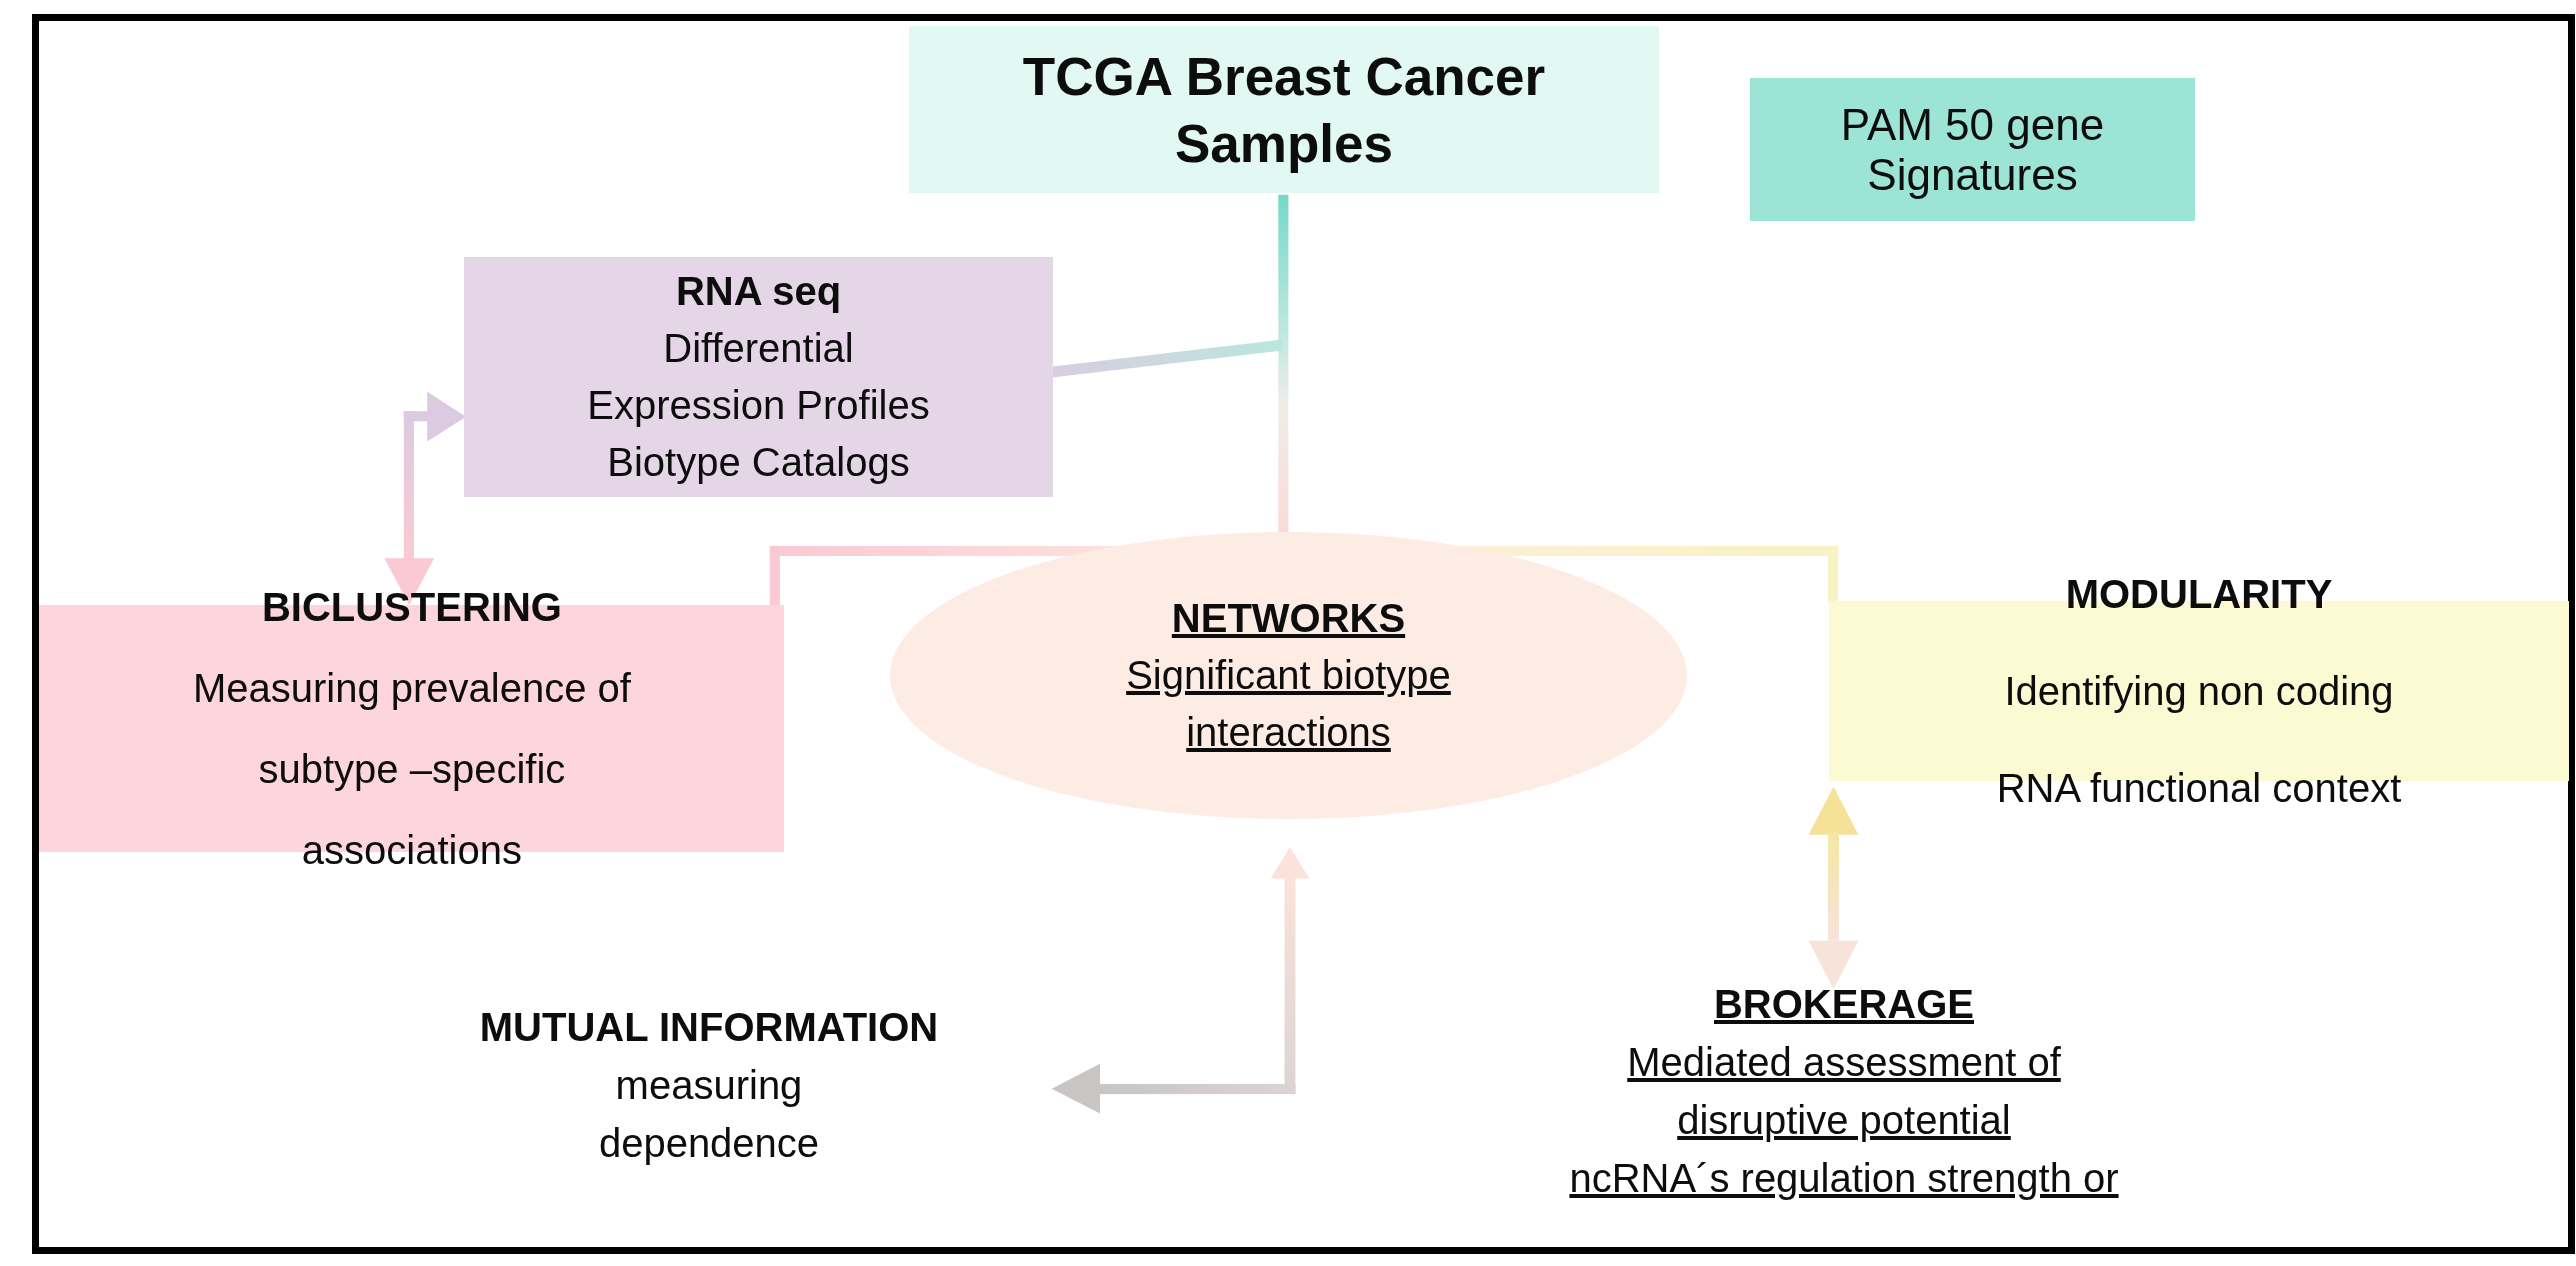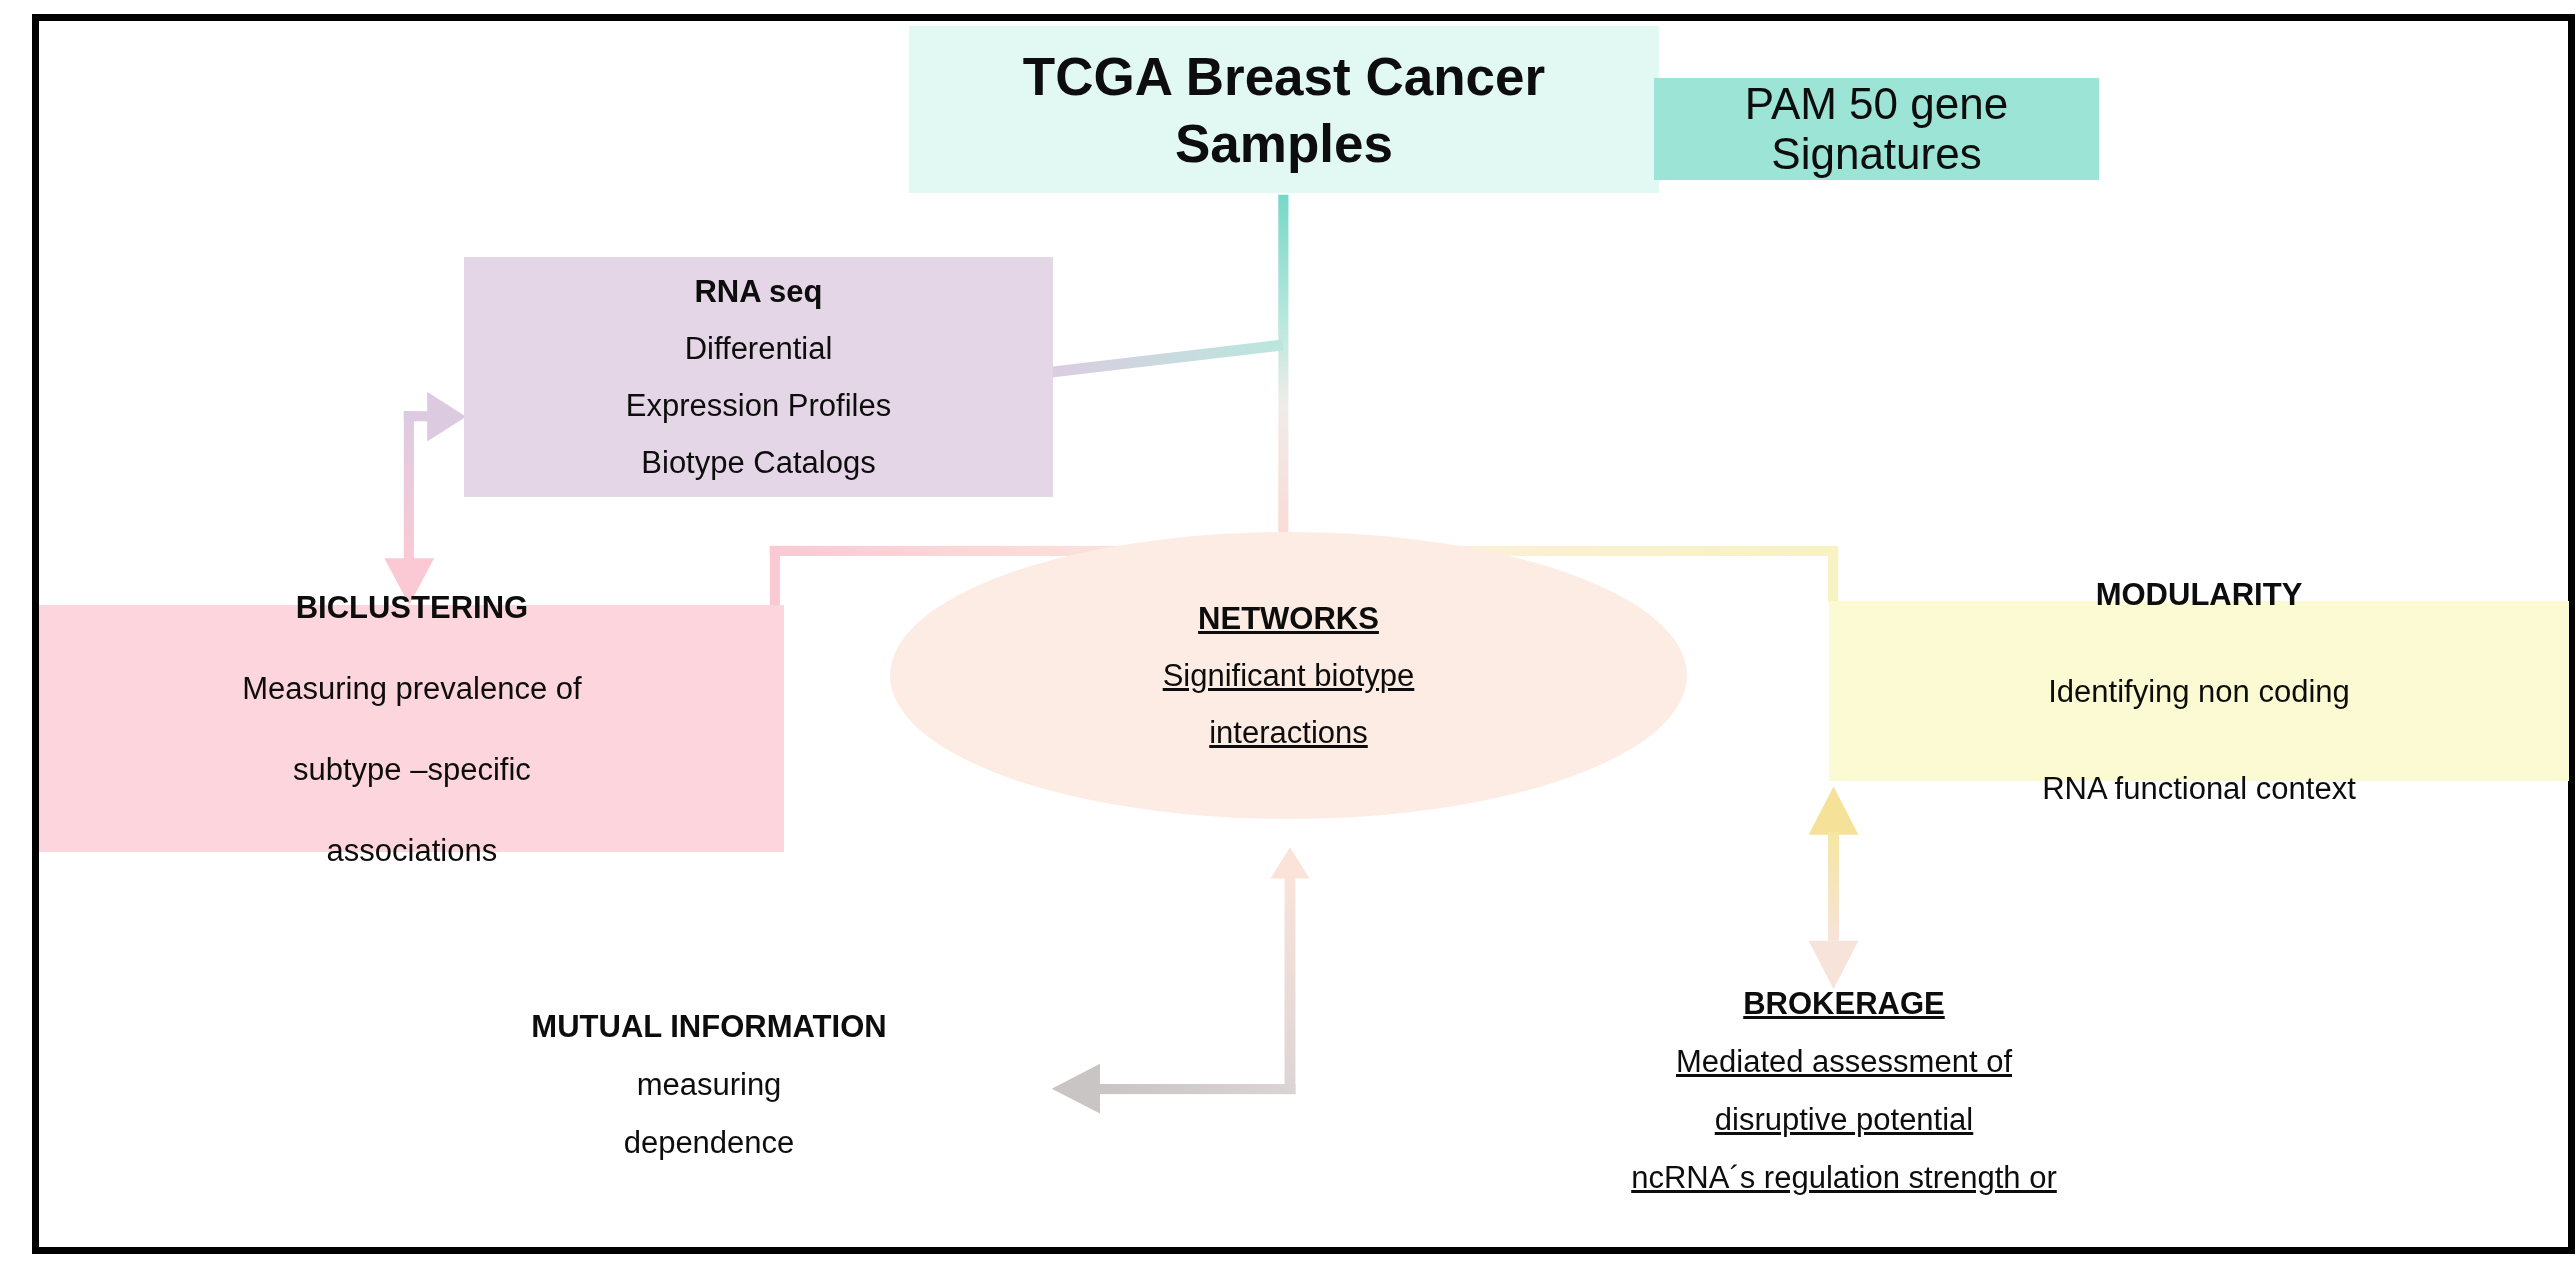--- a/index.html
+++ b/index.html
@@ -12,28 +12,28 @@
     overflow:hidden;
     margin-left:16px;
   }
   #frame{
     position:absolute;left:16.4px;top:14px;width:2543px;height:1240px;
     border:7.8px solid var(--border,#000);box-sizing:border-box;background:transparent;
   }
   .node{
     position:absolute;display:flex;flex-direction:column;
     align-items:center;justify-content:center;text-align:center;
-    line-height:57px;font-size:31px;
+    line-height:57px;font-size:40px;
   }
   .node .hd{font-weight:bold;}
   #connector-layer{position:absolute;left:0;top:0;width:2576px;height:1267px;}
   
   #tcga{left:893px;top:26px;width:750px;height:167px;background:var(--tcga-fill);
         font-size:53px;line-height:67px;font-weight:bold;}
-  #pam50{left:1638px;top:78px;width:445px;height:102px;background:var(--pam-fill);
+  #pam50{left:1734px;top:78px;width:445px;height:143px;background:var(--pam-fill);
         font-size:44px;line-height:50px;}
   #rnaseq{left:448px;top:257px;width:589px;height:240px;background:var(--rnaseq-fill);}
   #biclustering{left:23.4px;top:605px;width:745px;height:247px;background:var(--biclustering-fill);gap:24px;}
   #networks{left:874px;top:532px;width:797px;height:287px;background:var(--networks-fill);
         border-radius:50%;text-decoration:underline;}
   #modularity{left:1813px;top:601px;width:740px;height:180px;background:var(--modularity-fill);gap:40px;}
   #mutual-information{left:335px;top:991px;width:716px;height:187px;line-height:58px;}
   #brokerage{left:1394px;top:970px;width:868px;height:241px;line-height:58px;text-decoration:underline;}
 </style>
 </head>

